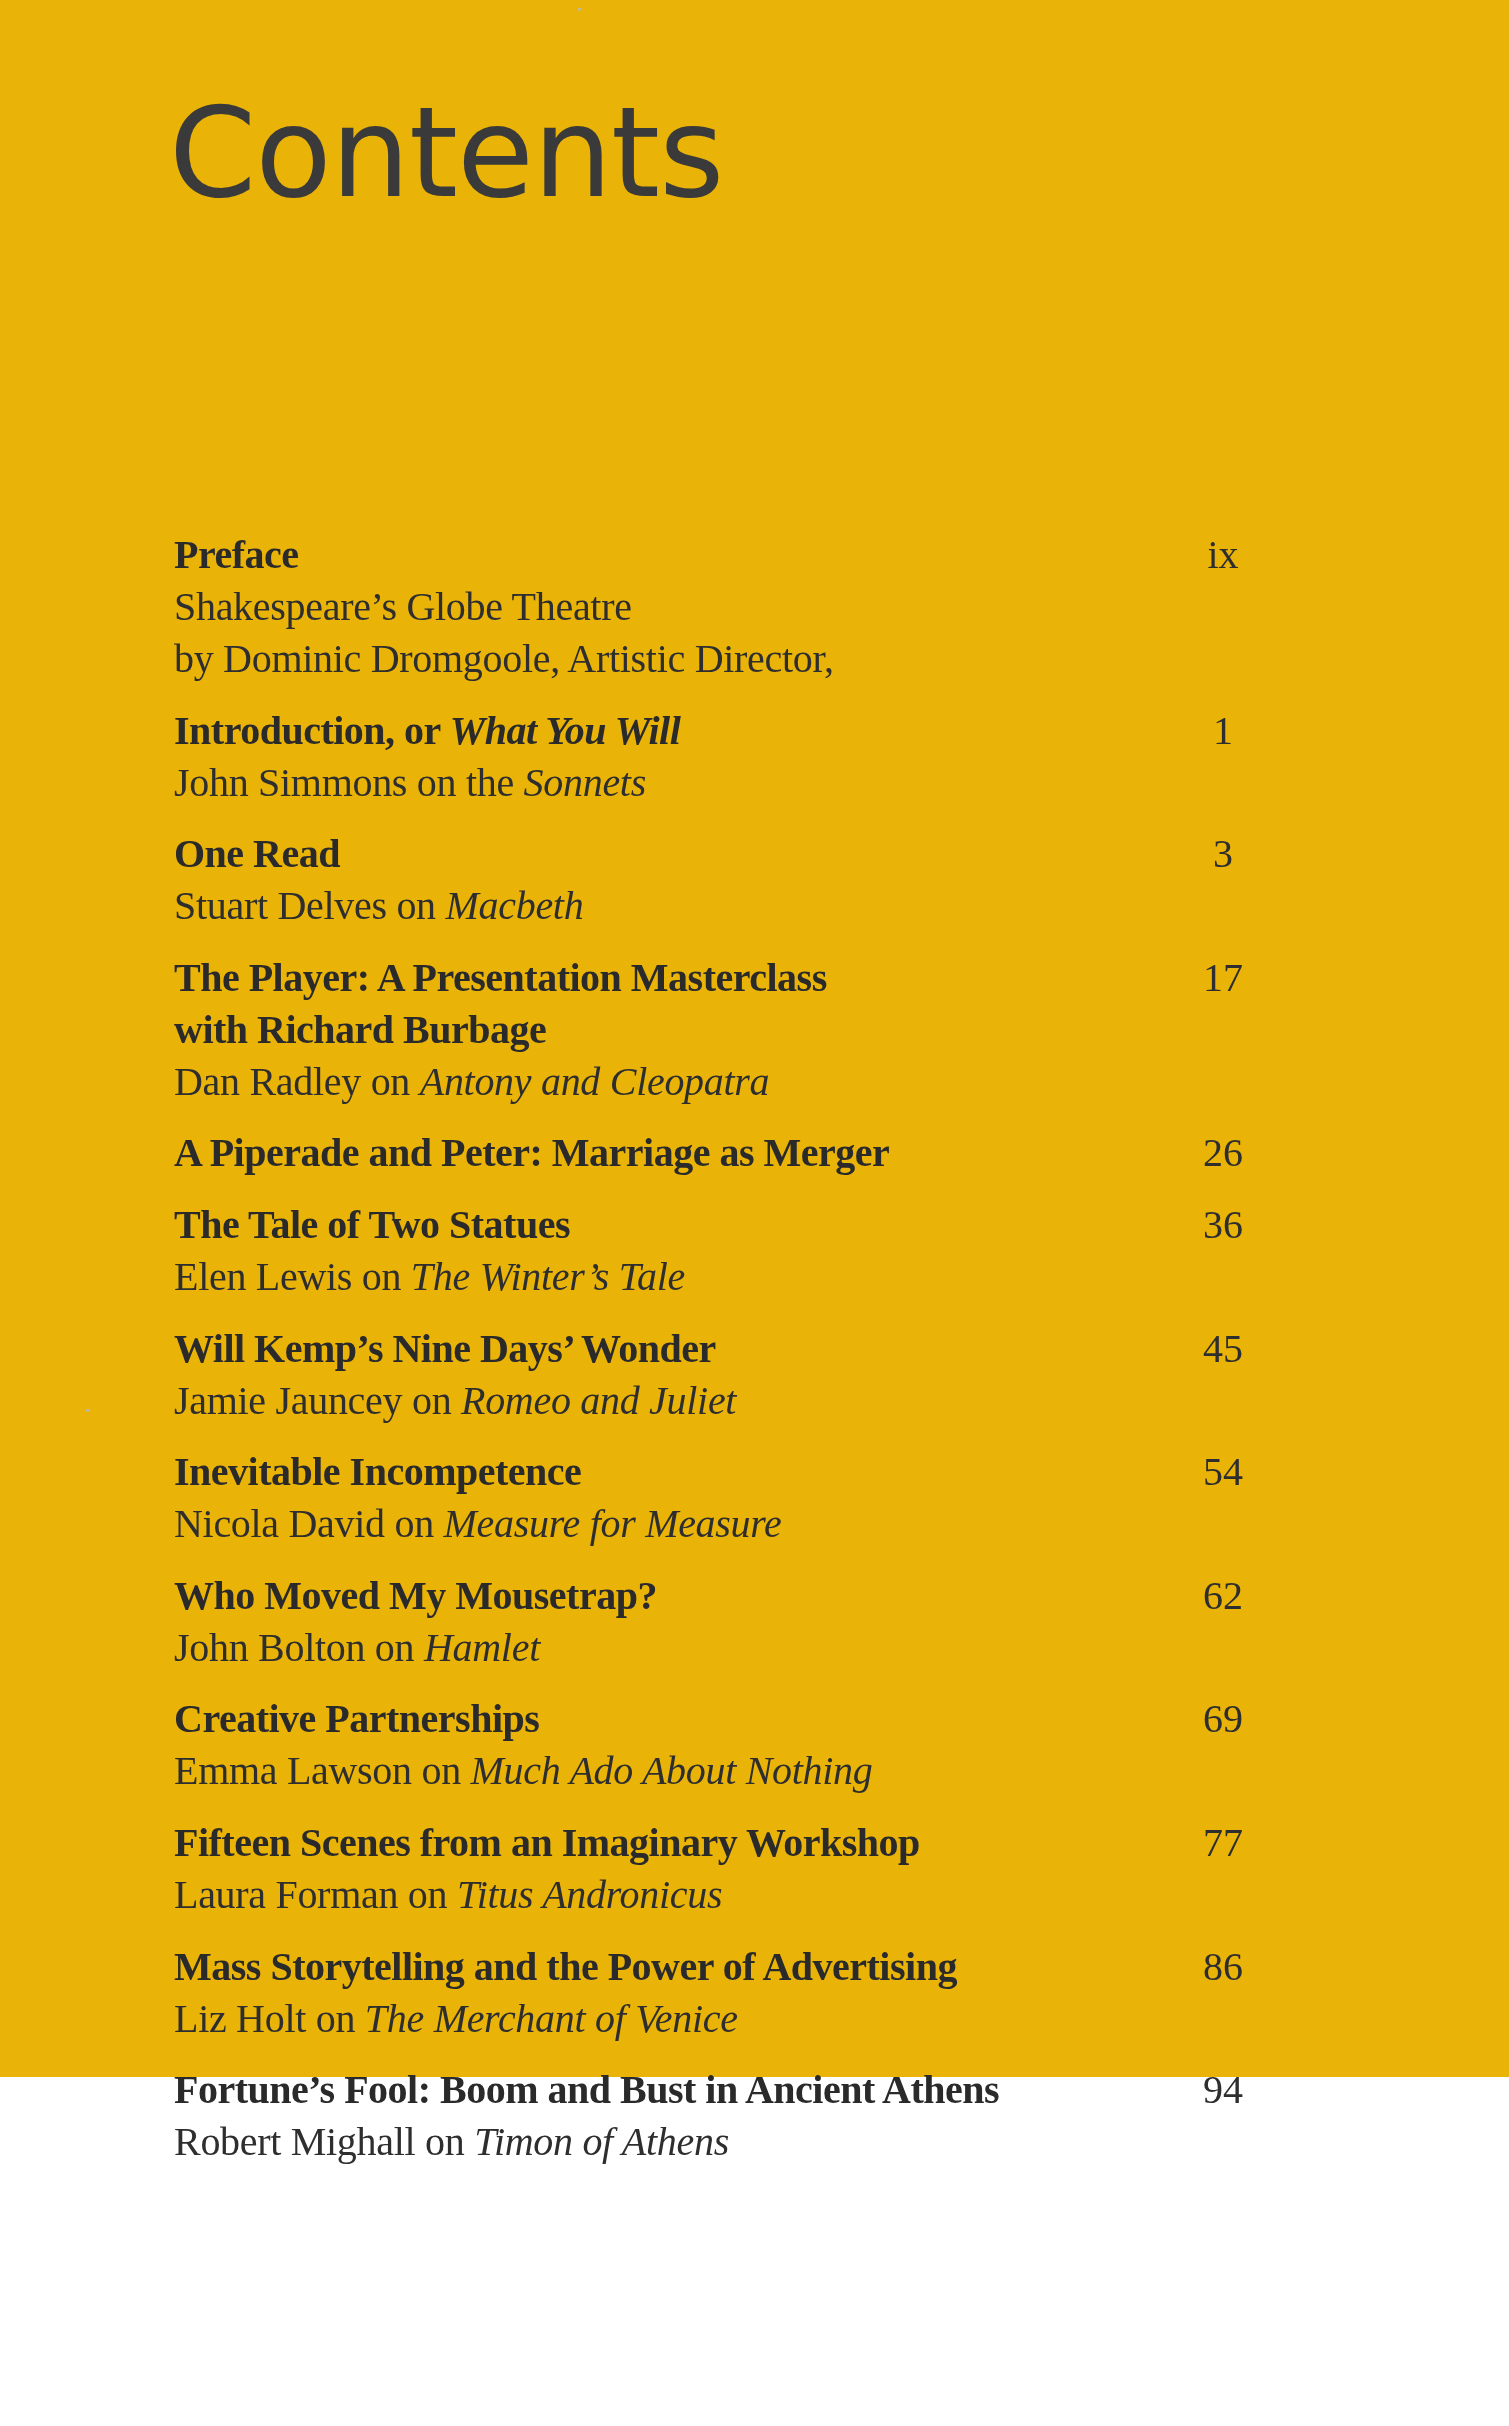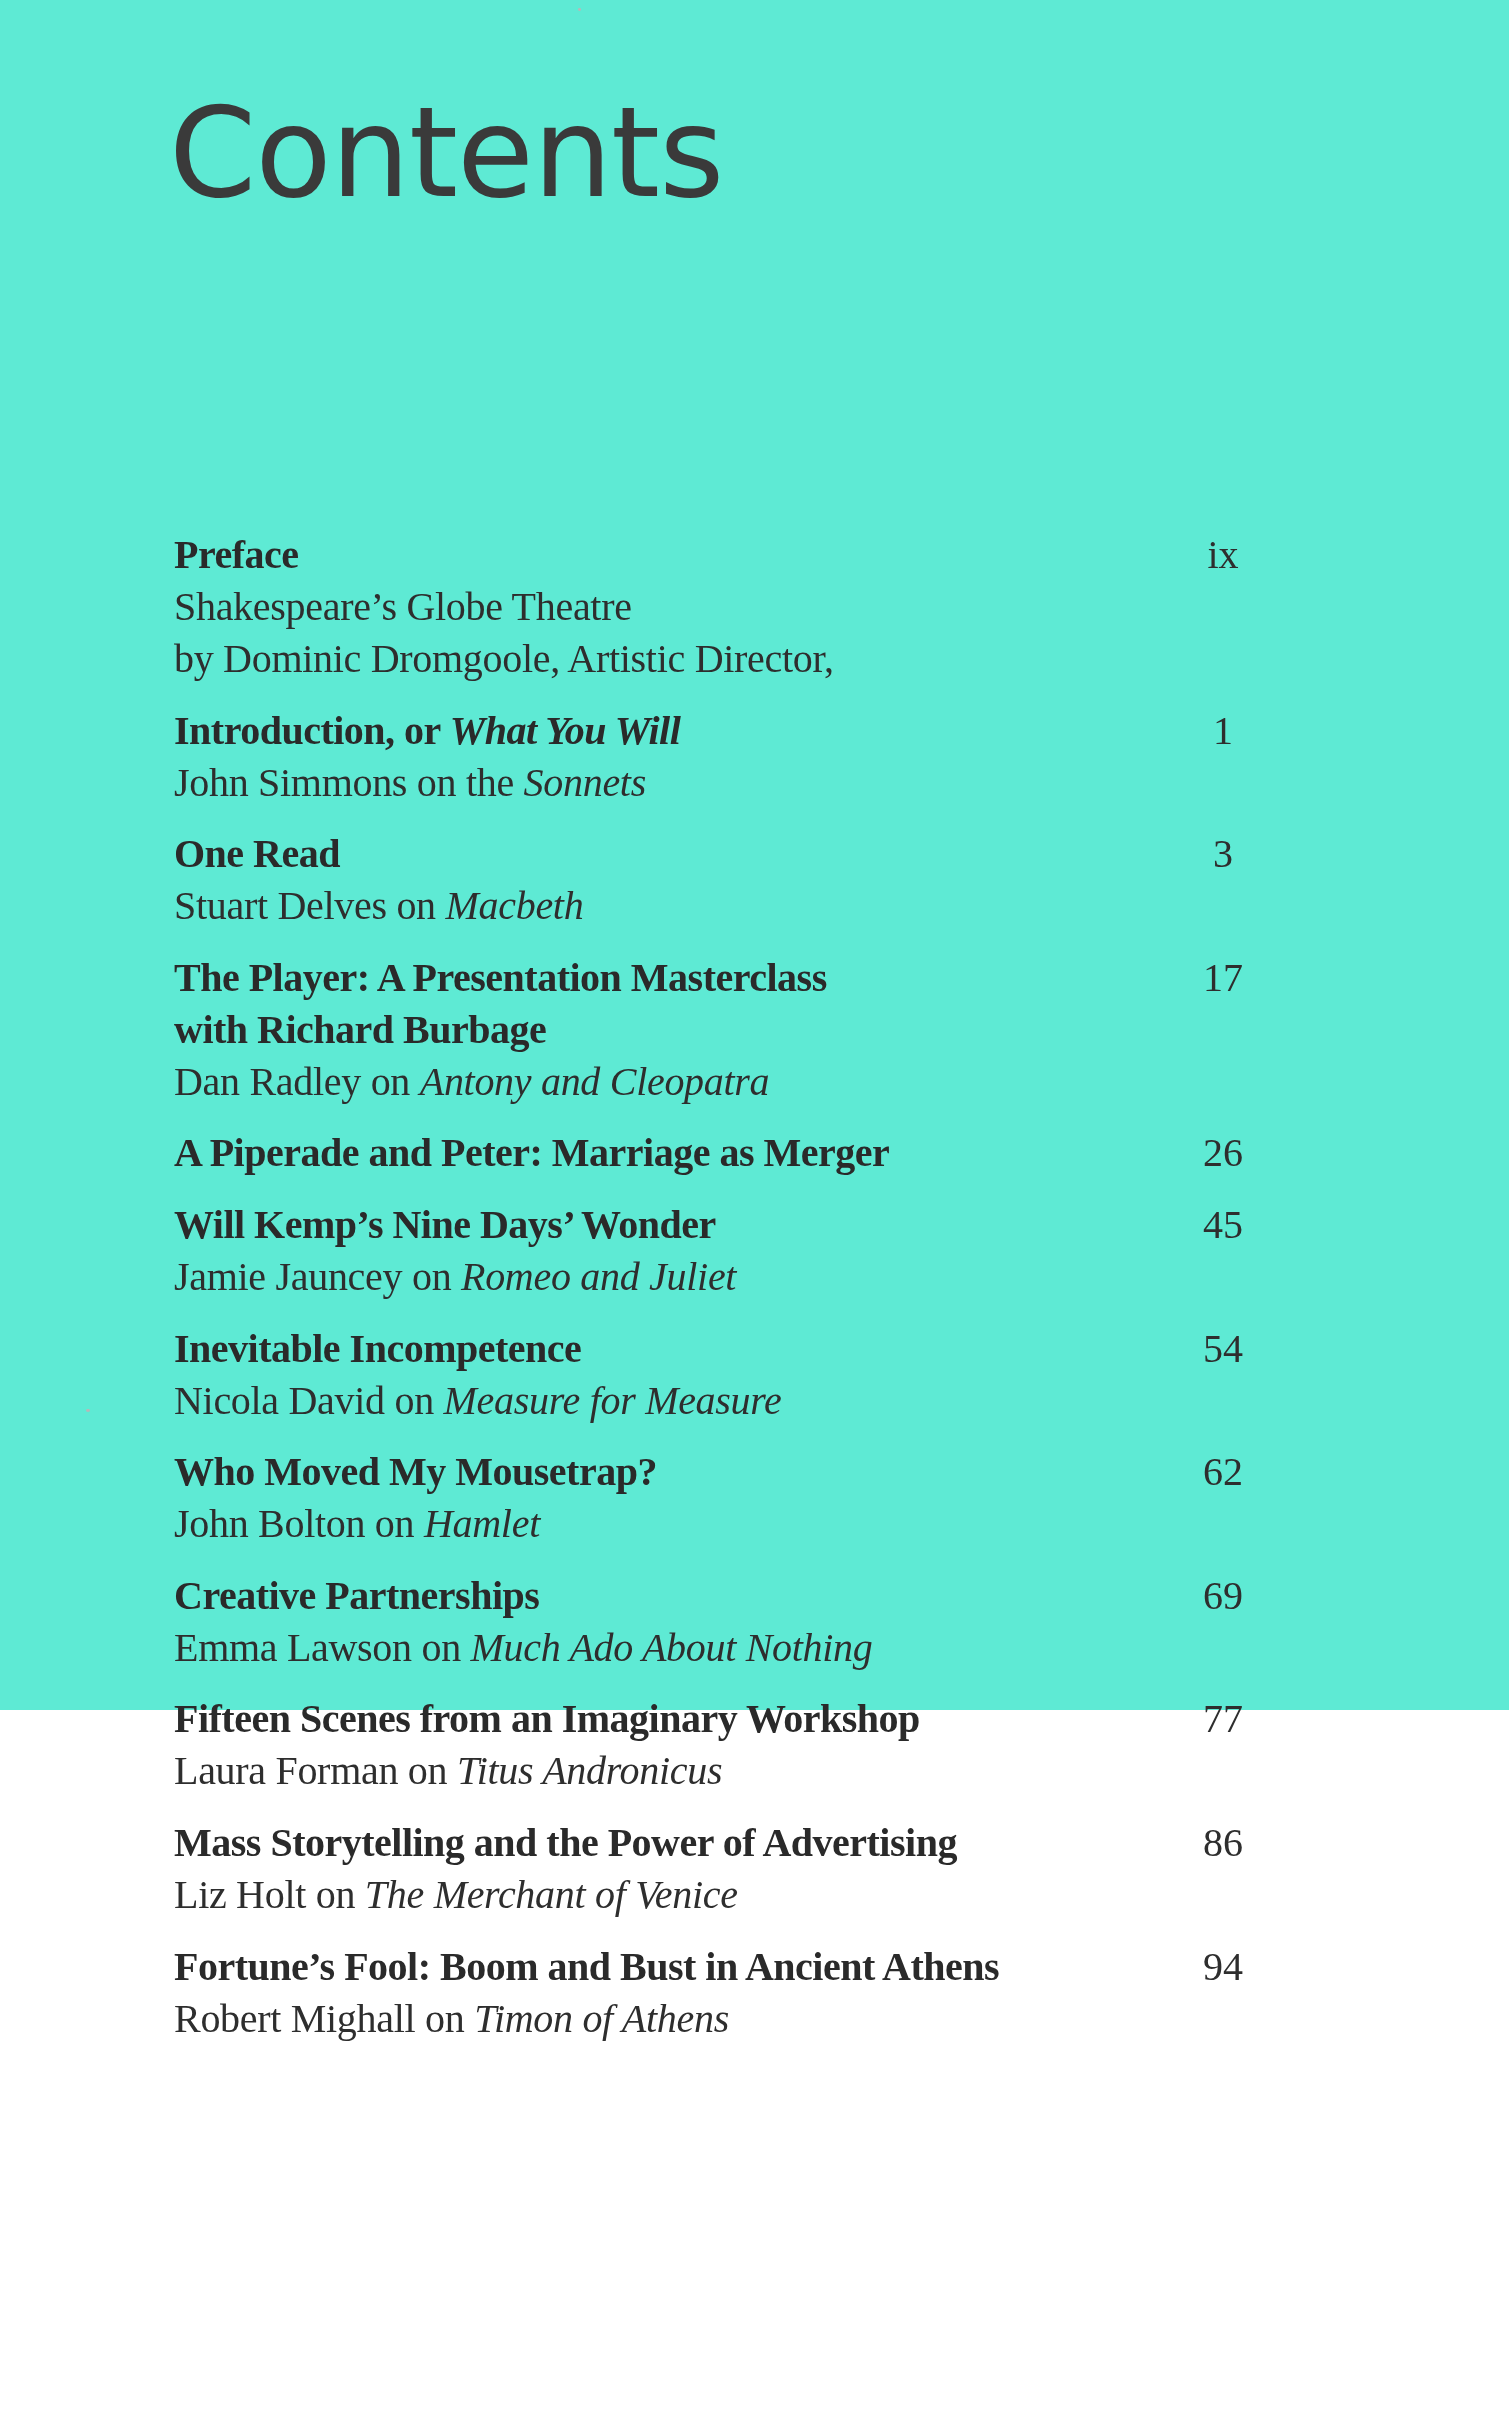--- a/index.html
+++ b/index.html
@@ -1,17 +1,17 @@
 <!DOCTYPE html>
 <html><head>
 <meta charset="utf-8">
 <style>
   html, body { margin: 0; padding: 0; background: #ffffff; }
   body { width: 1509px; height: 2427px; position: relative; overflow: hidden; }
-  .page { position: absolute; left: 0; top: 0; width: 1509px; height: 1710px; background: #5eead4; }
+  .page { position: absolute; left: 0; top: 0; width: 1509px; height: 2077px; background: #eab308; }
   .title {
     position: absolute; left: 169px; top: 90px;
     font-family: "DejaVu Sans", sans-serif;
     font-size: 125px; font-weight: normal; color: #3a3a3a;
     letter-spacing: -1px; line-height: 1;
   }
   .toc { position: absolute; left: 174px; top: 529px; width: 1098px; }
   .entry { position: relative; margin-bottom: 19.6px; }
   .entry-title {
     font-family: "Liberation Serif", serif;
@@ -70,20 +70,27 @@
         <div class="entry-sub">
           <span class="sub-line"><span>Dan Radley on </span><i>Antony and Cleopatra</i></span>
         </div>
         <div class="page-num">17</div>
       </div>
       <div class="entry">
         <div class="entry-title"><span>A Piperade and Peter: Marriage as Merger</span></div>
         <div class="page-num">26</div>
       </div>
       <div class="entry">
+        <div class="entry-title"><span>The Tale of Two Statues</span></div>
+        <div class="entry-sub">
+          <span class="sub-line"><span>Elen Lewis on </span><i>The Winter’s Tale</i></span>
+        </div>
+        <div class="page-num">36</div>
+      </div>
+      <div class="entry">
         <div class="entry-title"><span>Will Kemp’s Nine Days’ Wonder</span></div>
         <div class="entry-sub">
           <span class="sub-line"><span>Jamie Jauncey on </span><i>Romeo and Juliet</i></span>
         </div>
         <div class="page-num">45</div>
       </div>
       <div class="entry">
         <div class="entry-title"><span>Inevitable Incompetence</span></div>
         <div class="entry-sub">
           <span class="sub-line"><span>Nicola David on </span><i>Measure for Measure</i></span>

